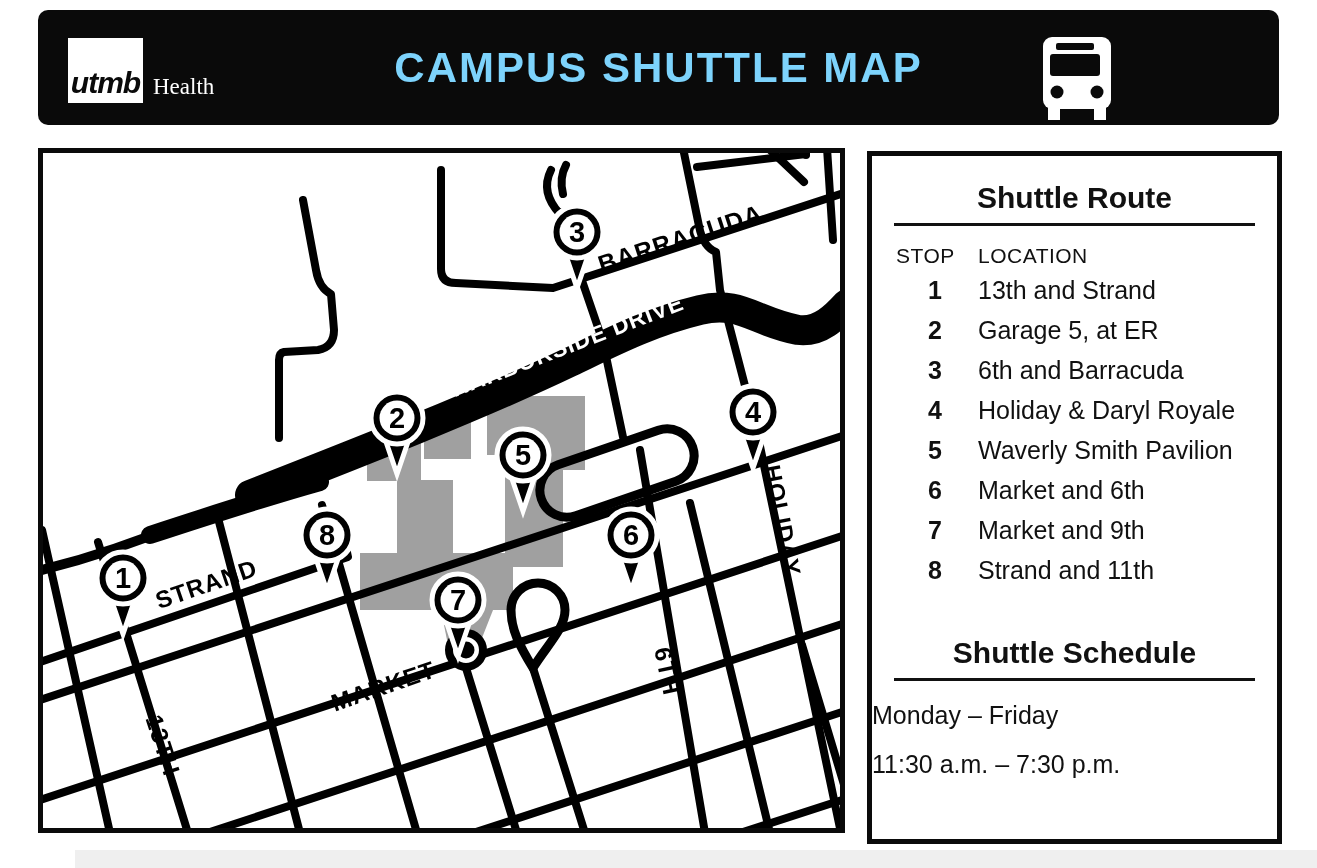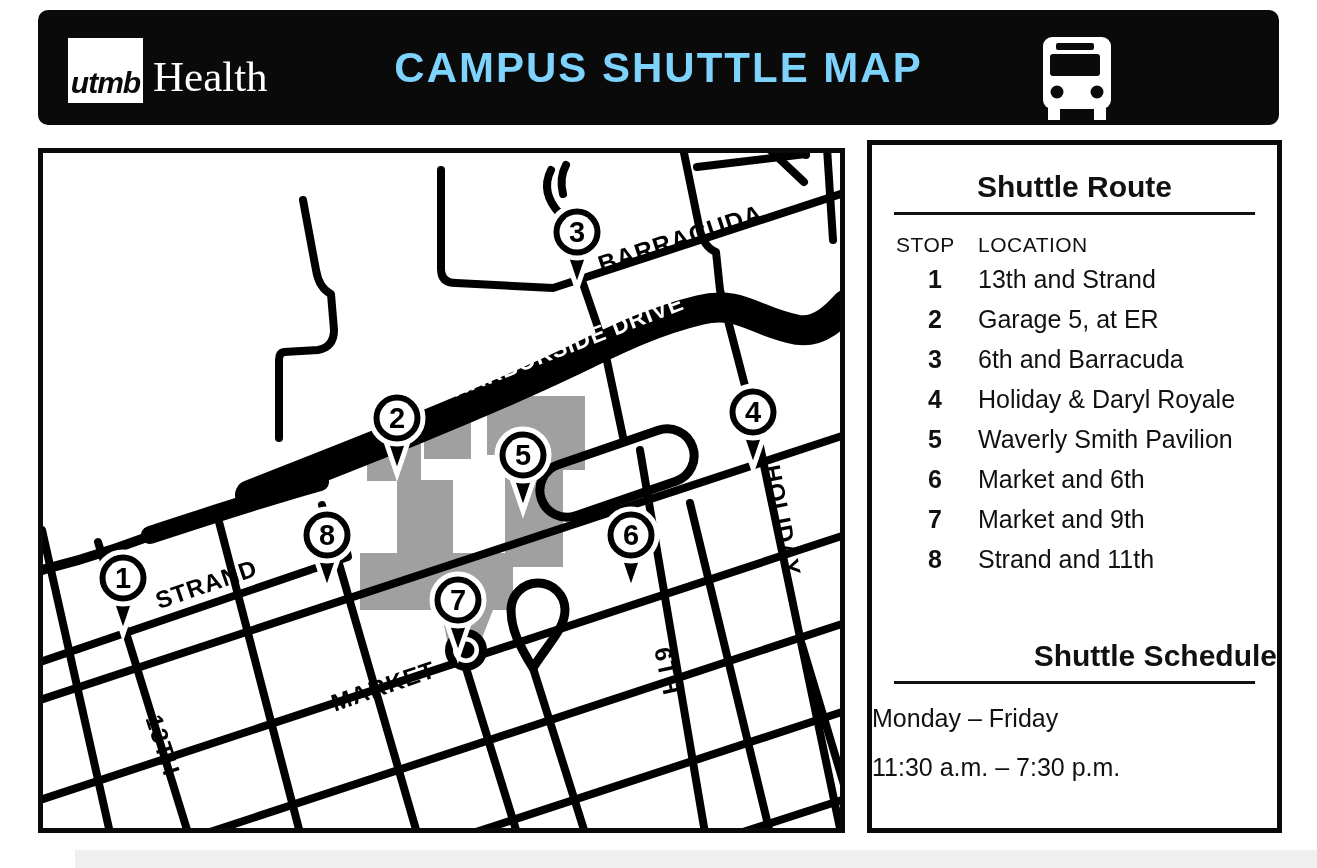--- a/index.html
+++ b/index.html
@@ -6,38 +6,38 @@
   #page{position:relative;width:1317px;height:868px;background:#ffffff;overflow:hidden;
         font-family:"Liberation Sans",sans-serif;}
   
   #header{position:absolute;left:38px;top:10px;width:1241px;height:115px;background:#0a0a0a;
           border-radius:10px;}
   #logo{position:absolute;left:30px;top:28px;display:flex;align-items:flex-end;}
   #logo-box{width:75px;height:65px;background:#ffffff;display:flex;align-items:flex-end;
             justify-content:center;padding-bottom:5px;box-sizing:border-box;}
   #logo-utmb{font-family:"Liberation Sans",sans-serif;font-style:italic;font-weight:bold;
              font-size:30px;color:#0a0a0a;letter-spacing:-1px;line-height:1;}
-  #logo-health{font-family:"Liberation Serif",serif;font-size:43px;color:#ffffff;line-height:1;
+  #logo-health{font-family:"Liberation Serif",serif;font-size:23px;color:#ffffff;line-height:1;
                margin-left:10px;padding-bottom:5px;}
   #header-title{position:absolute;left:0;right:0;top:50%;transform:translateY(-50%);
                 text-align:center;color:#7dd3fc;font-weight:bold;font-size:42px;letter-spacing:2px;}
   #bus{position:absolute;left:1005px;top:22px;}
   
   #map-wrap{position:absolute;left:38px;top:148px;width:807px;height:685px;}
   
-  #side-panel{position:absolute;left:867px;top:140px;width:415px;height:693px;background:#ffffff;
+  #side-panel{position:absolute;left:867px;top:151px;width:415px;height:693px;background:#ffffff;
               border:5px solid #0a0a0a;box-sizing:border-box;color:#111;}
   .panel-title{text-align:center;font-weight:bold;font-size:30px;margin-top:25px;}
   .panel-rule{border:none;border-top:3px solid #111;margin:8px 22px 0 22px;}
   #col-head{display:flex;font-size:21px;letter-spacing:.5px;margin:18px 0 2px 24px;}
   #col-head .c-stop{width:82px;}
   .r-row{display:flex;font-size:25px;line-height:40px;}
   .r-num{width:70px;margin-left:28px;text-align:center;font-weight:bold;}
   .r-loc{margin-left:8px;}
-  #sched-title{margin-top:60px;text-align:right;}
+  #sched-title{margin-top:46px;}
   .sched-line{text-align:left;font-size:25px;margin-top:20px;}
   
   #footer-strip{position:absolute;left:75px;top:850px;width:1242px;height:18px;background:#efefef;}
   svg text{font-family:"Liberation Sans",sans-serif;}
 </style>
 </head>
 <body>
 
 <div id="page">
 

